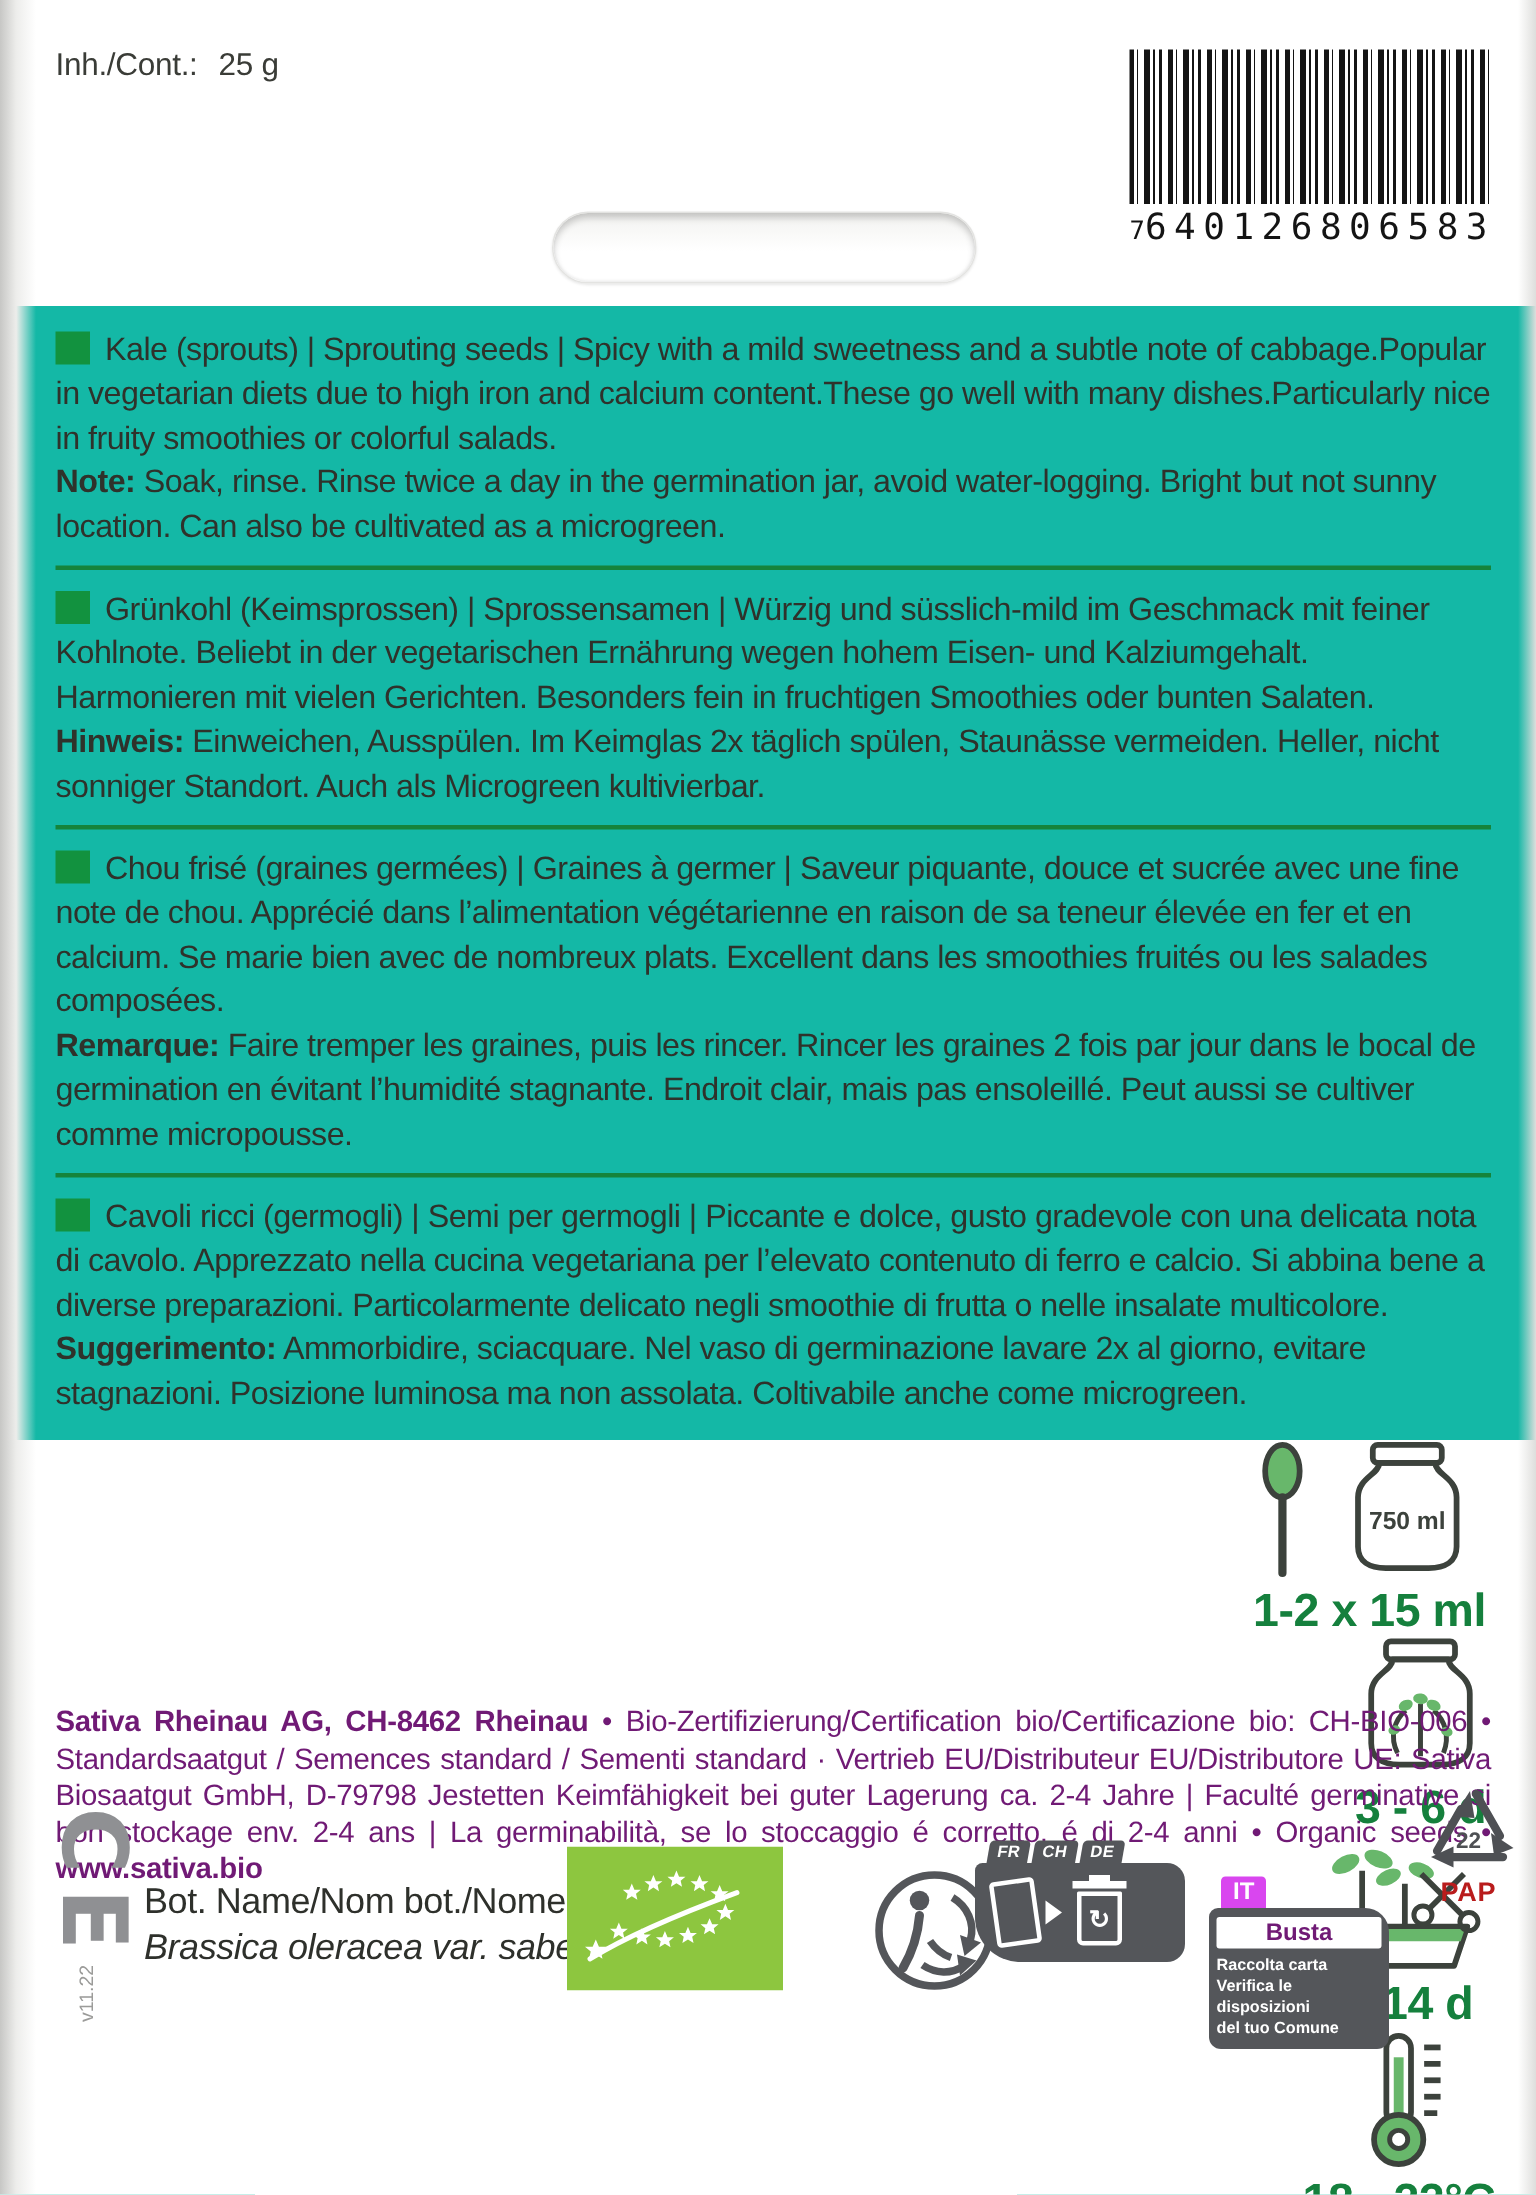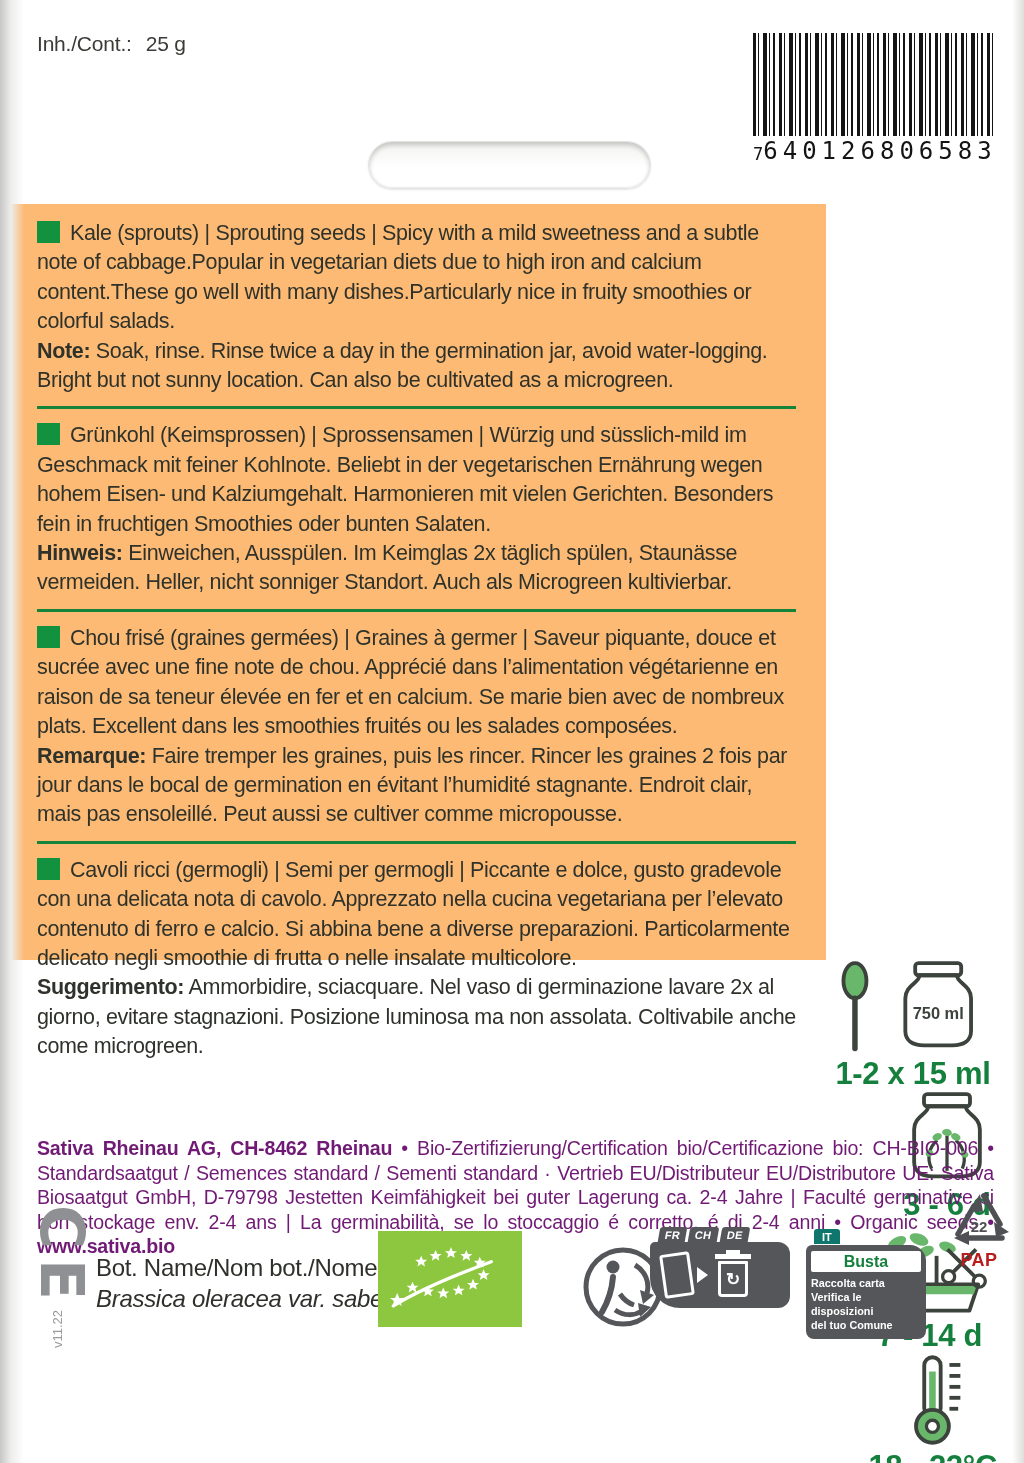--- a/index.html
+++ b/index.html
@@ -29,22 +29,22 @@
   .digits .lead { font-size:17px; padding-bottom:1px; }
   .digits .grp { letter-spacing:5px; }
 
   
   .hang-slot { position:absolute; left:368px; top:141px; width:283px; height:48px;
     border-radius:24px; background:linear-gradient(180deg,#f2f2f0,#ffffff 55%);
     box-shadow: inset 0 3px 5px rgba(0,0,0,0.20), inset 0 -1px 2px rgba(0,0,0,0.06), 0 1px 2px rgba(0,0,0,0.10);
     border:1px solid #e3e3e1; }
 
   
-  .panel { position:absolute; left:0; top:204px; width:826px; height:756px;
-    background:#fdba74; padding:15px 30px 0 37px; }
+  .panel { position:absolute; left:0; top:204px; width:1024px; height:756px;
+    background:#14b8a6; padding:15px 30px 0 37px; }
   .sec p { font-size:21.5px; line-height:29.4px; letter-spacing:-0.35px; color:#2f322b; }
   .sec .lead-b, .sec .tip-label { font-weight:bold; }
   .bullet { display:inline-block; width:23px; height:22px; background:#12923f;
     margin-right:10px; vertical-align:-3px; }
   .sep { height:3px; background:#15843b; margin:11px 0 12px 0; }
 
   
   .icons { position:absolute; left:37px; top:961px; width:960px; height:118px;
     display:flex; align-items:flex-end;flex-direction:column; }
   .icon-block { display:flex; flex-direction:column; align-items:center; }
@@ -79,25 +79,25 @@
   .env { width:30px; height:44px; border:3px solid #fff; border-radius:3px; transform:rotate(-8deg); }
   .arr { width:0; height:0; border-top:8px solid transparent; border-bottom:8px solid transparent; border-left:11px solid #fff; }
   .bin-wrap { position:relative; width:40px; height:50px; }
   .bin-lid { position:absolute; top:4px; left:2px; width:36px; height:5px; background:#fff; }
   .bin-handle { position:absolute; top:0; left:13px; width:14px; height:4px; background:#fff; }
   .bin { position:absolute; top:11px; left:5px; width:30px; height:36px; border:3px solid #fff;
     border-radius:1px 1px 4px 4px; display:flex; align-items:center; justify-content:center;
     color:#fff; font-size:17px; font-weight:bold; }
 
   .badge-busta { position:absolute; left:806px; top:1227px; width:120px; }
-  .tab-it { display:inline-block; background:#0f766e; color:#fff; font-size:11px; font-weight:bold;
-    padding:2px 8px 1px; border-radius:3px 3px 0 0; margin-left:8px; }
+  .tab-it { display:inline-block; background:#d946ef; color:#fff; font-size:16px; font-weight:bold;
+    padding:2px 8px 1px; border-radius:3px 3px 0 0; margin-left:8px;margin-top:24px; }
   .busta-body { background:#54565a; border-radius:6px 16px 8px 8px; padding:6px 5px 7px; }
   .busta-bar { background:#fff; border-radius:2px; text-align:center; font-weight:bold;
-    font-size:16px; color:#15803d; line-height:21px; }
+    font-size:16px; color:#701a75; line-height:21px; }
   .busta-lines { color:#fff; font-weight:bold; font-size:10.8px; line-height:14px; margin-top:4px; }
 
   .pap { position:absolute; left:941px; top:1186px; width:76px; text-align:center; }
   .pap-label { font-weight:bold; font-size:18px; color:#b91c1c; margin-top:-2px; letter-spacing:0.5px; }
 </style>
 </head>
 <body>
 
 <div class="edge-left"></div>
 <div class="edge-right"></div>

